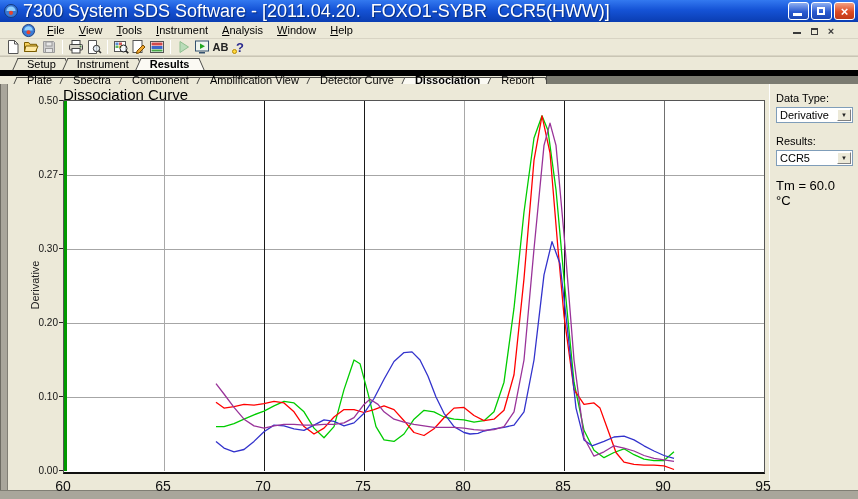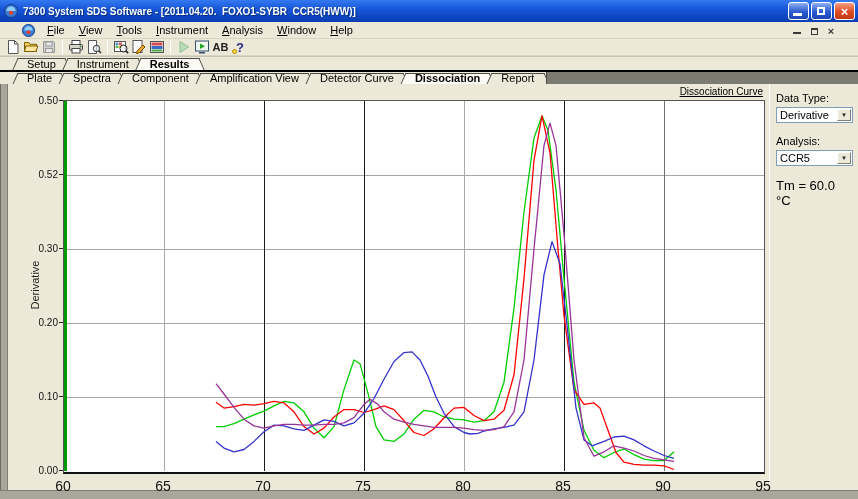--- a/index.html
+++ b/index.html
@@ -4,21 +4,21 @@
 <style>
   * { box-sizing: border-box; margin: 0; padding: 0; }
   html,body { width:858px; height:499px; overflow:hidden; }
   body { font-family:"Liberation Sans", sans-serif; font-size:11px; color:#000; background:#ece9d8; }
   #app { position:relative; width:858px; height:499px; display:flex; flex-direction:column; }
 
   
   .titlebar { height:22px; display:flex; align-items:center; padding:0 3px;
     background:linear-gradient(180deg,#3379f0 0%,#1553d6 45%,#0a3db2 100%); }
   .titlebar .app-icon { width:16px; height:16px; margin-right:4px; flex:0 0 auto; }
-  .titlebar-text { color:#fff; font-weight:bold; font-size:10px; white-space:pre;
+  .titlebar-text { color:#fff; font-weight:normal; font-size:18px; white-space:pre;
     text-shadow:1px 1px 1px #052c7a; flex:1 1 auto; overflow:hidden; }
   .winbtns { display:flex; }
   .tb-btn { width:21px; height:18px; margin-left:2px; border:1px solid #fff; border-radius:3px;
     background:linear-gradient(180deg,#8fb0f2,#2a5ad0 55%,#1b46b4); position:relative; }
   .tb-btn.close { background:linear-gradient(180deg,#f3a183,#dd4a22 55%,#c03a16); }
   .glyph-min { position:absolute; left:4px; bottom:3px; width:9px; height:3px; background:#fff; }
   .glyph-restore { position:absolute; left:5px; top:4px; width:8px; height:8px; border:2px solid #fff; }
   .glyph-close { position:absolute; left:0; top:0; right:0; bottom:0; color:#fff; font-weight:bold;
     font-size:13px; line-height:17px; text-align:center; }
 
@@ -38,40 +38,40 @@
   
   .toolbar { height:17px; background:#ece9d8; display:flex; align-items:center; padding:0 4px;
     border-bottom:1px solid #d8d4c4; }
   .tbicon { width:18px; height:16px; display:inline-flex; align-items:center; justify-content:center; }
   .tbicon svg { display:block; }
   .tbsep { width:1px; height:14px; background:#b3b0a2; border-right:1px solid #fff; margin:0 4px; }
 
   
   .tabrow { height:14px; display:flex; align-items:stretch; padding-left:18px; position:relative; }
   .tabrow1 { border-top:1px solid #c9c5b4; }
-  .tabrow2 { border-top:2px solid #000000; }
+  .tabrow2 { border-top:6px solid #000000; }
   .tab { position:relative; padding:0 9px; display:flex; align-items:center; font-size:11px;
     margin-right:3px; cursor:default; }
   .tab::before, .tab::after { content:""; position:absolute; top:1px; bottom:0; width:60%;
     background:#ece9d8; z-index:-1; border-top:1px solid #4a4a46; }
   .tab::before { left:-3px; transform:skewX(-24deg); border-left:1px solid #4a4a46; }
   .tab::after  { right:-3px; transform:skewX(24deg);  border-right:1px solid #4a4a46; }
   .tab.active { font-weight:bold; }
   .tab.active::before, .tab.active::after { background:#fbfaf4; }
   .tabrow .filler { flex:1; }
   .tabrow2 .filler { background:#7b7b71; border-left:1px solid #4a4a46; }
 
   
   .contentrow { flex:1; display:flex; }
   .frame-left { width:8px; background:#a9a69b; border-left:1px solid #6e6c63; border-right:1px solid #807e74; }
   .content { position:relative; flex:1; background:#ece9d8; }
   .frame-bottom { height:9px; background:#a9a69b; border-top:1px solid #807e74; }
 
-  .chart-title { position:absolute; left:55px; top:2px; width:700px; text-align:right;
-    text-decoration:underline; font-size:10px; }
+  .chart-title { position:absolute; left:55px; top:2px; width:700px; text-align:left;
+    text-decoration:underline; font-size:15px; }
   .ylabel { position:absolute; left:-8px; top:195px; width:70px; text-align:center;
     transform:rotate(-90deg); font-size:11px; color:#222; }
   .plot-wrap { position:absolute; left:55px; top:16px; width:702px; height:374px;
     border:1px solid #555; border-bottom:2px solid #111; background:#fff; }
   .plot-wrap svg { display:block; }
   .ytick { position:absolute; width:34px; text-align:right; font-size:10px; color:#111; }
   .ytickmark { position:absolute; height:1px; width:4px; background:#222; }
   .xtick { position:absolute; width:40px; text-align:center; font-size:14px; color:#111; top:394px; }
   .splitter { position:absolute; top:0; bottom:0; right:88px; width:1px; background:#c4c1b2; border-right:1px solid #fff; }
 
@@ -263,36 +263,36 @@
           </svg>
       </div>
       <div class="splitter"></div>
 
       <div class="sidepanel">
         <div class="sp-label">Data Type:</div>
         <div class="combo">
           <span>Derivative</span>
           <span class="arrowbtn">▼</span>
         </div>
-        <div class="sp-label">Analysis:</div>
+        <div class="sp-label">Results:</div>
         <div class="combo">
           <span>CCR5</span>
           <span class="arrowbtn">▼</span>
         </div>
         <div class="tm-text">Tm = 60.0 °C</div>
       </div>
     <span class="ytick" style="left: 16px; top: 381px;">0.00</span>
         <span class="ytickmark" style="left: 51px; top: 386px;"></span>
         <span class="ytick" style="left: 16px; top: 307px;">0.10</span>
         <span class="ytickmark" style="left: 51px; top: 312px;"></span>
         <span class="ytick" style="left: 16px; top: 233px;">0.20</span>
         <span class="ytickmark" style="left: 51px; top: 238px;"></span>
         <span class="ytick" style="left: 16px; top: 159px;">0.30</span>
         <span class="ytickmark" style="left: 51px; top: 164px;"></span>
-        <span class="ytick" style="left: 16px; top: 85px;">0.52</span>
+        <span class="ytick" style="left: 16px; top: 85px;">0.27</span>
         <span class="ytickmark" style="left: 51px; top: 90px;"></span>
         <span class="ytick" style="left: 16px; top: 11px;">0.50</span>
         <span class="ytickmark" style="left: 51px; top: 16px;"></span>
         <span class="xtick" style="left: 35px;">60</span>
         <span class="xtick" style="left: 135px;">65</span>
         <span class="xtick" style="left: 235px;">70</span>
         <span class="xtick" style="left: 335px;">75</span>
         <span class="xtick" style="left: 435px;">80</span>
         <span class="xtick" style="left: 535px;">85</span>
         <span class="xtick" style="left: 635px;">90</span>

